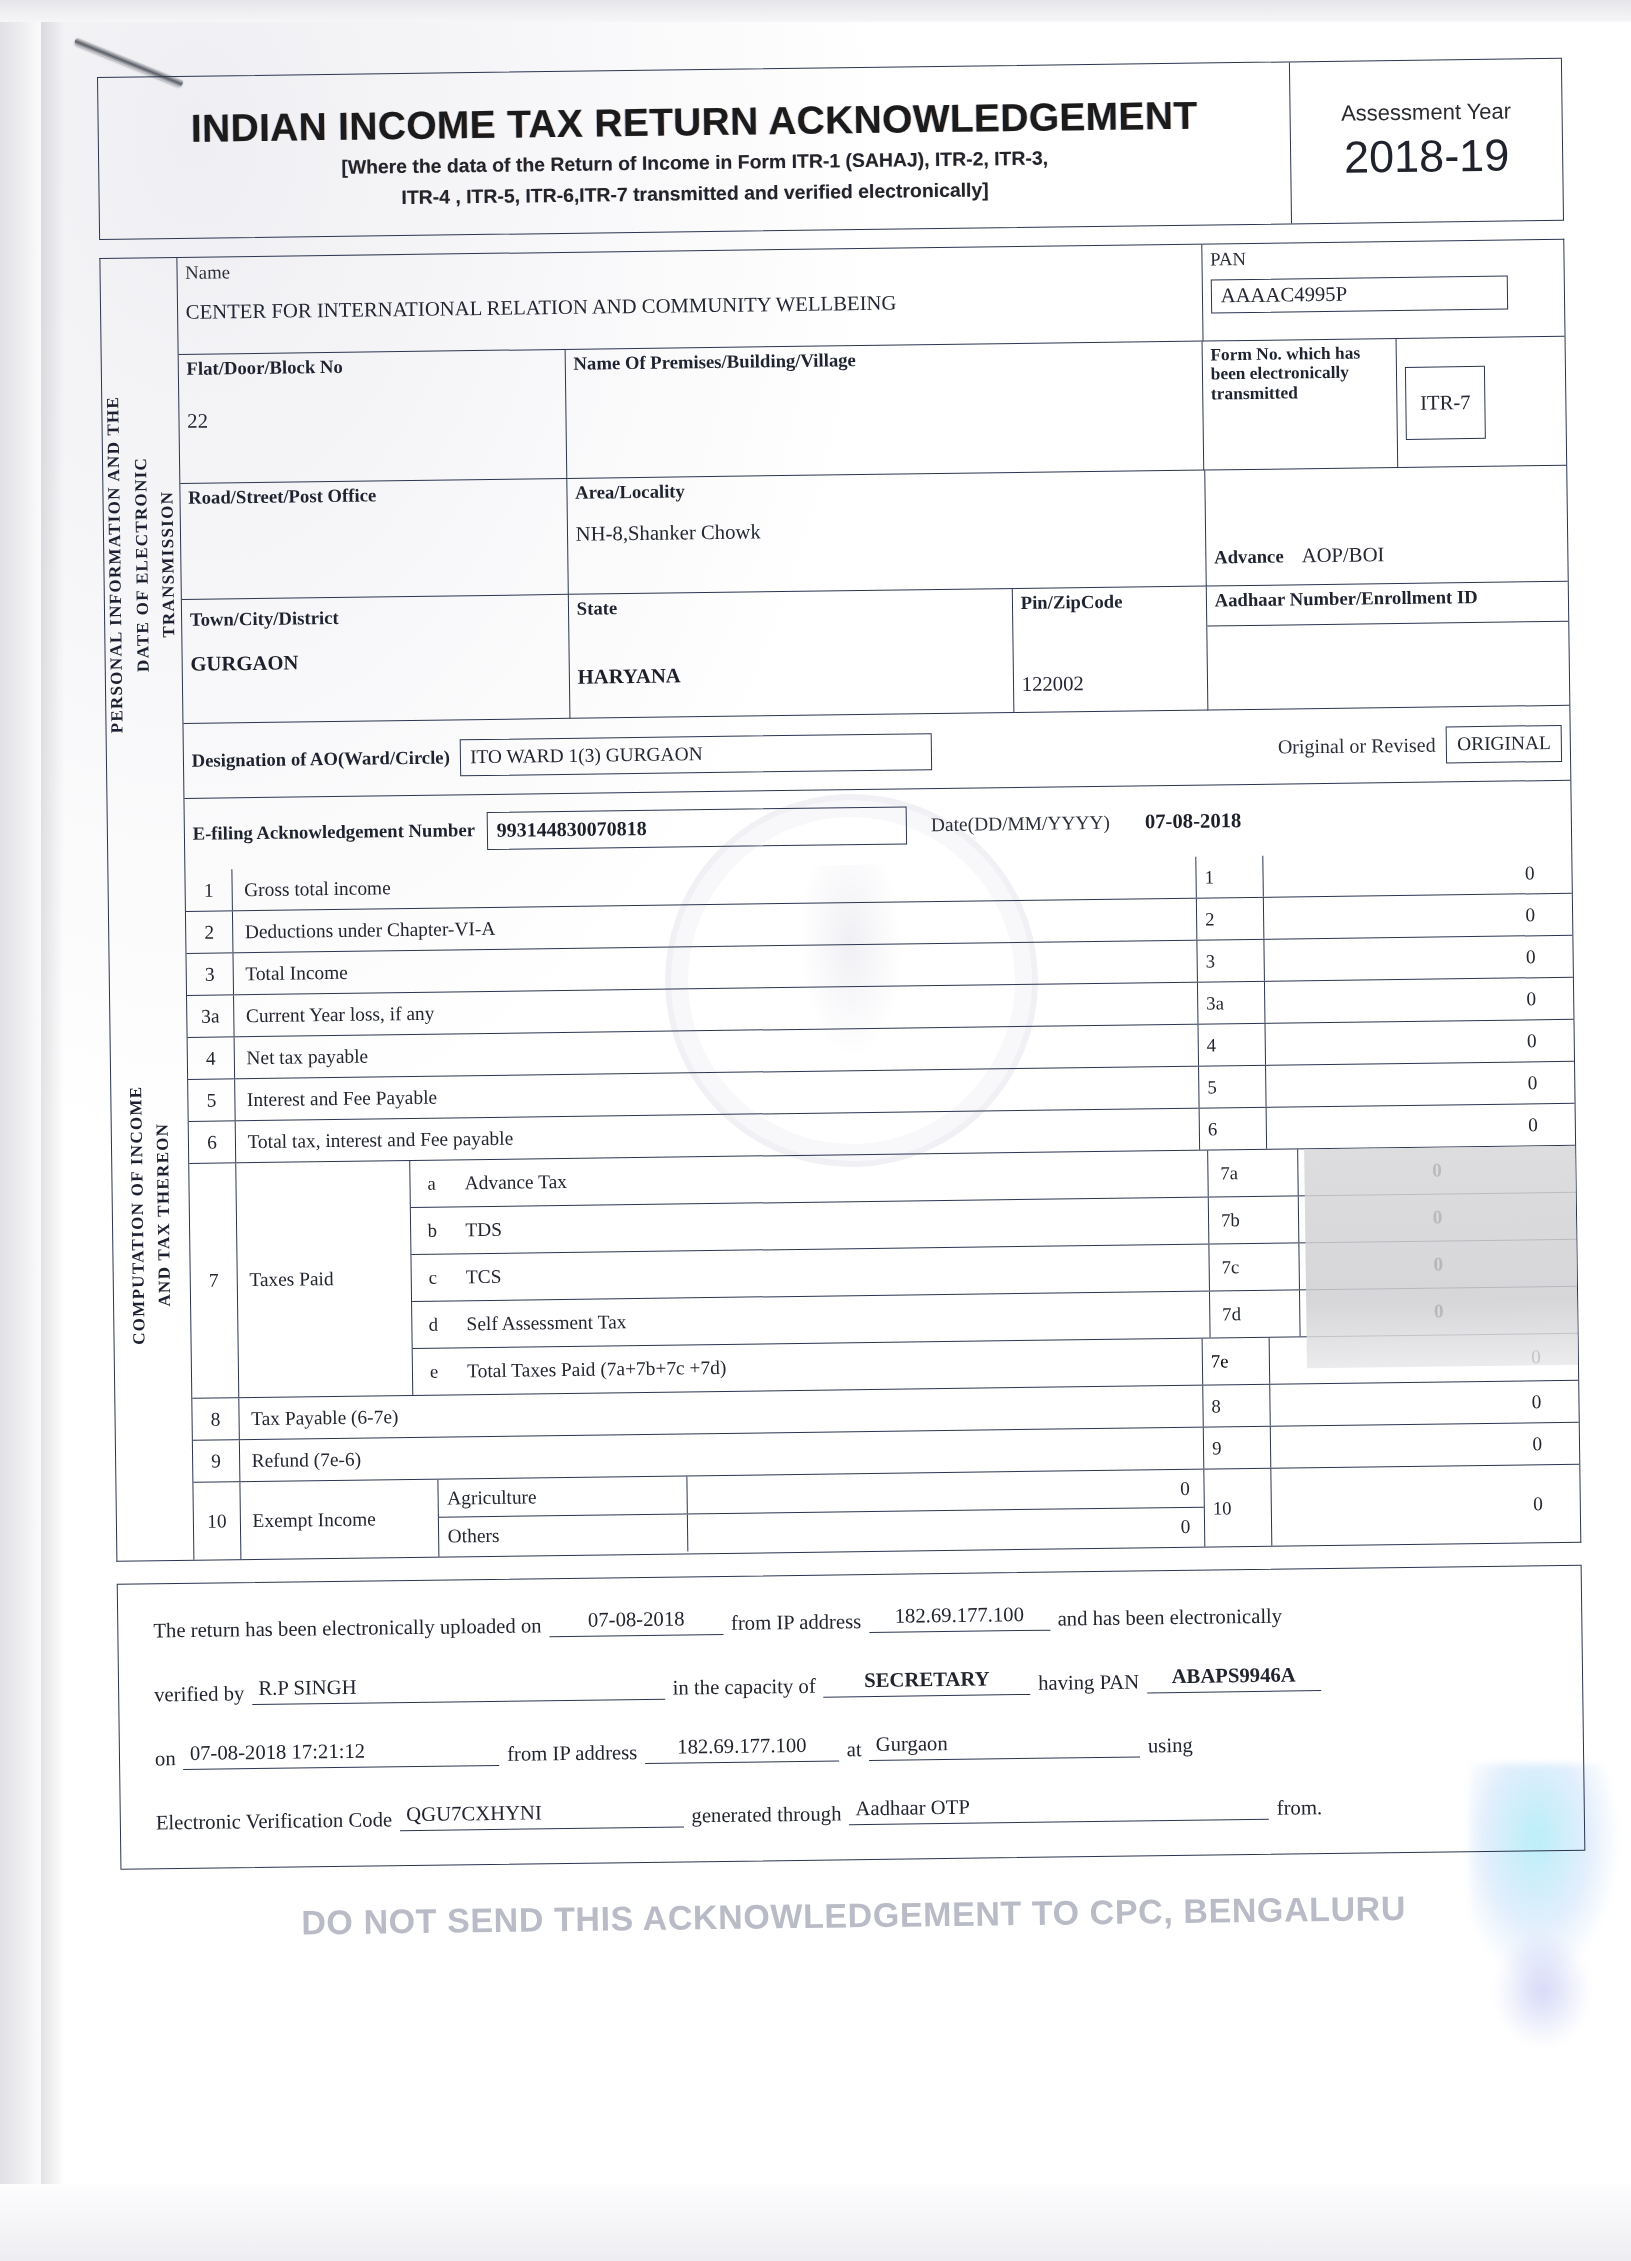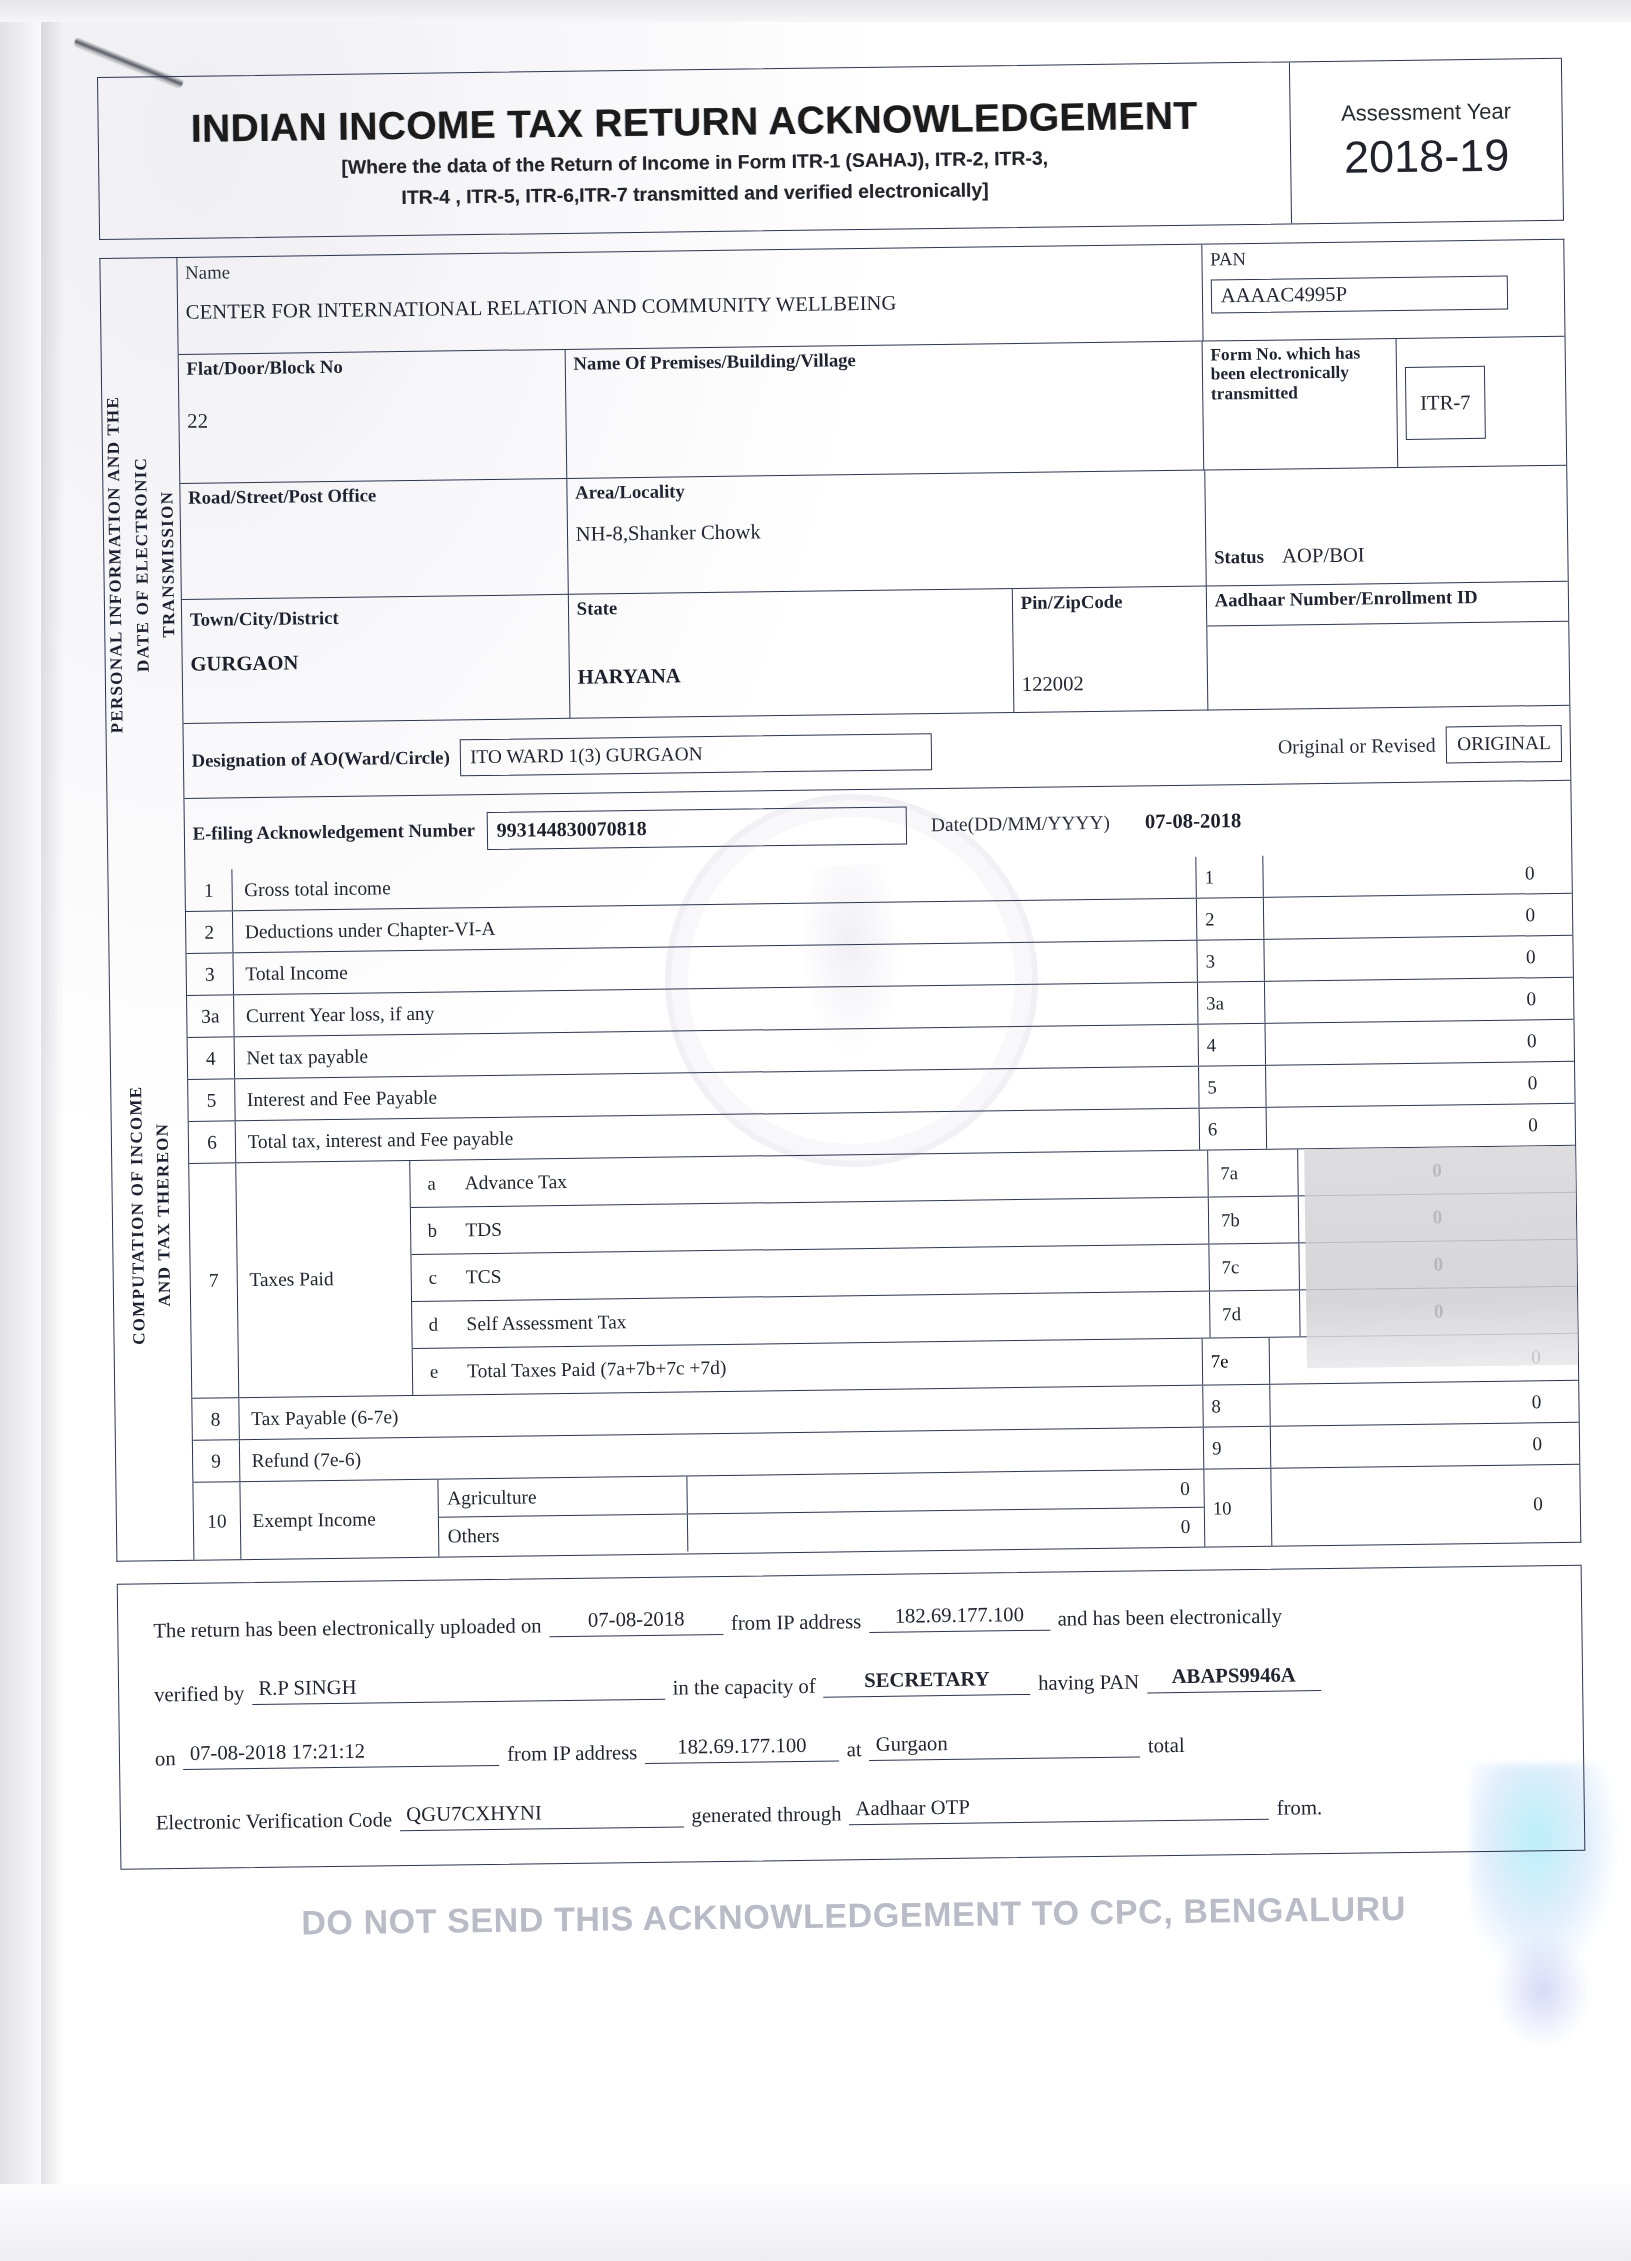--- a/index.html
+++ b/index.html
@@ -211,21 +211,21 @@
       <div class="row">
         <div class="cell" style="width:387px;min-height:116px;">
           <div class="lab">Road/Street/Post Office</div>
           <div class="val" style="margin-top:26px;"></div>
         </div>
         <div class="cell" style="flex:1;min-height:116px;">
           <div class="lab">Area/Locality</div>
           <div class="val" style="margin-top:19.4px;">NH-8,Shanker Chowk</div>
         </div>
         <div class="cell nob" style="width:361px;min-height:116px;display:flex;align-items:flex-end;padding-bottom:17px;">
-          <span class="lab">Status</span>
+          <span class="lab">Advance</span>
           <span class="val" style="margin-left:18px;">AOP/BOI</span>
         </div>
       </div>
 
       <div class="row">
         <div class="cell" style="width:387px;min-height:40px;border-bottom:none;">
           <div class="lab" style="opacity:0">Town/City/District</div>
         </div>
         <div class="cell" style="flex:1;min-height:40px;border-bottom:none;">
           <div class="lab">State</div>
@@ -421,21 +421,21 @@
       <span>having PAN</span>
       <span class="ul vb" style="min-width:161px;">ABAPS9946A</span>
     </div>
     <div class="vline">
       <span>on</span>
       <span class="ul" style="min-width:303px;text-align:left;">07-08-2018 17:21:12</span>
       <span>from IP address</span>
       <span class="ul" style="min-width:181px;">182.69.177.100</span>
       <span>at</span>
       <span class="ul" style="min-width:258px;text-align:left;">Gurgaon</span>
-      <span>total</span>
+      <span>using</span>
     </div>
     <div class="vline">
       <span>Electronic Verification Code</span>
       <span class="ul" style="min-width:271px;text-align:left;">QGU7CXHYNI</span>
       <span>generated through</span>
       <span class="ul" style="min-width:407px;text-align:left;">Aadhaar OTP</span>
       <span>from.</span>
     </div>
   </div>
 

